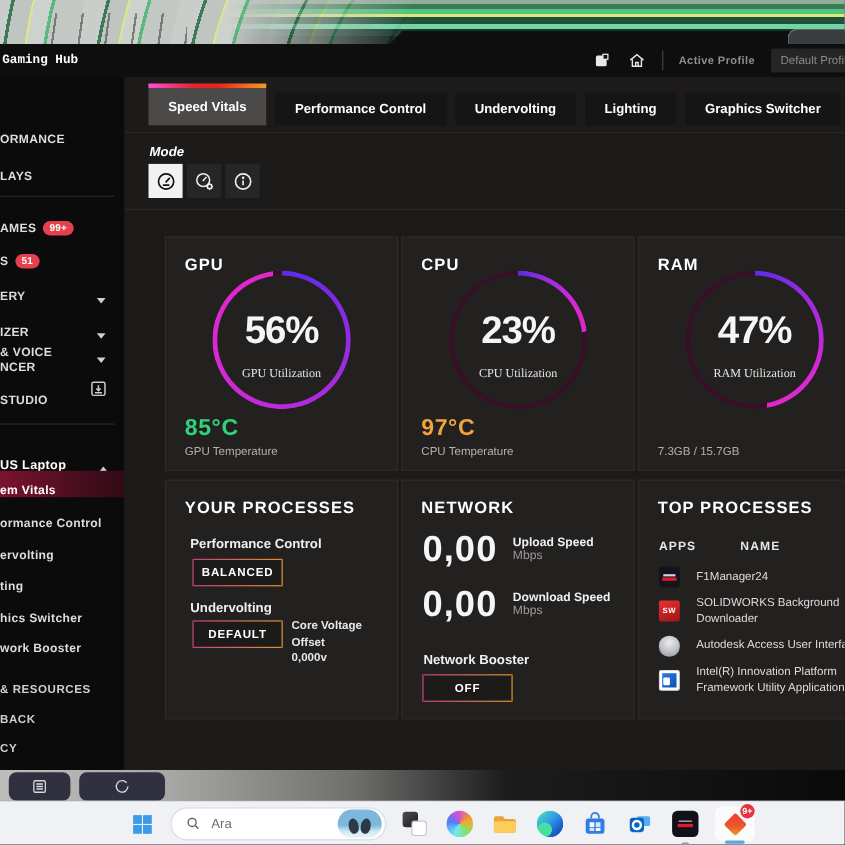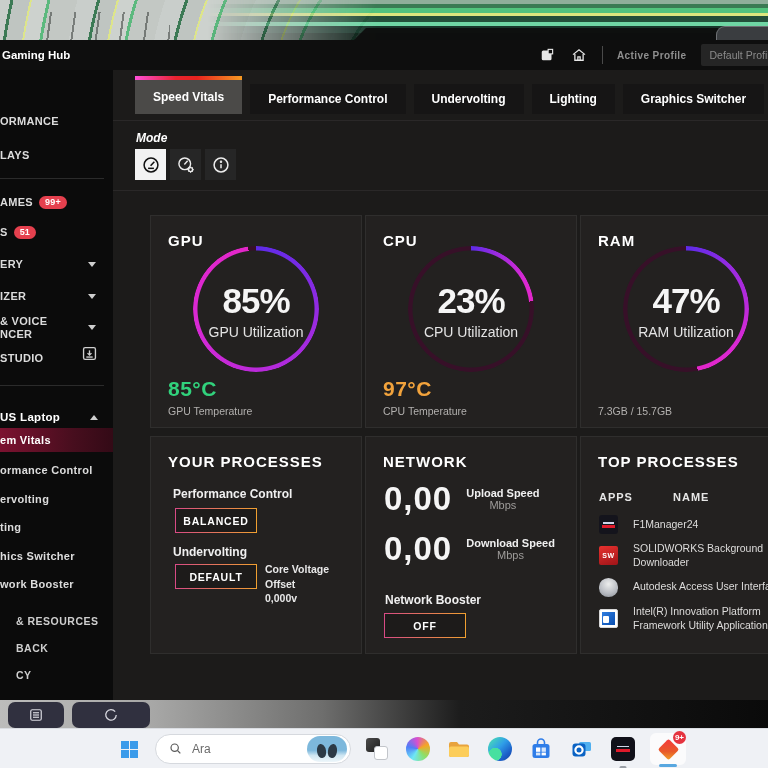--- a/index.html
+++ b/index.html
@@ -20,47 +20,47 @@
     -webkit-mask:linear-gradient(90deg,transparent,#000 30%); mask:linear-gradient(90deg,transparent,#000 30%); }
   .wp-darkband { position:absolute; left:352px; top:28px; width:416px; height:14px; background:#0e0e0e;
     clip-path:polygon(14px 0, 100% 0, 100% 100%, 0 100%); opacity:.94; }
   .bg-window-corner { position:absolute; right:0; top:26px; width:52px; height:16px;
     background:#3a3d40; border:1px solid #6f7275; border-bottom:none; border-right:none; border-top-left-radius:9px; }
 
   
   .app { position:absolute; left:0; top:40px; width:768px; height:660px; background:#1c1b1a; }
   .app-header { position:relative; height:30px; background:#0e0e0e; }
   .app-title { position:absolute; left:2px; top:0; height:30px; line-height:30px;
-    color:#fff; font-size:11.5px; font-weight:700; }
+    color:#fff; font-size:11.5px; font-weight:700;font-family:Liberation Mono, monospace; }
   .header-right { position:absolute; left:538px; top:0; height:30px; display:flex; align-items:center; gap:14px; }
   .hdr-icon { width:18px; height:18px; display:inline-flex; align-items:center; justify-content:center; color:#e8e8e8; }
   .hdr-divider { width:1px; height:18px; background:#4a4a4a; }
   .active-profile-label { color:#8f8f8f; font-size:10px; font-weight:700; letter-spacing:.4px; white-space:nowrap; }
   .profile-dropdown { height:22px; background:#252525; border-radius:2px; display:flex; align-items:center;
     gap:10px; padding:0 9px; color:#8a8a8a; font-size:10.5px; white-space:nowrap; }
   .chev { width:0; height:0; border-left:4px solid transparent; border-right:4px solid transparent; border-top:5px solid #8a8a8a; }
   .chev-up { width:0; height:0; border-left:4px solid transparent; border-right:4px solid transparent; border-bottom:5px solid #cfcfcf; }
 
   .app-body { display:flex; height:630px; }
 
   
   .sidebar { position:relative; width:113px; background:#0b0b0b; flex:none; }
-  .si { position:absolute; left:0; height:24px; display:flex; align-items:center; gap:6px;
+  .si { position:absolute; left:0; height:24px; display:flex; align-items:flex-end; gap:6px;
     color:#dcdcdc; font-size:11px; font-weight:700; letter-spacing:.3px; width:113px; cursor:default; }
   .si .lbl { white-space:nowrap; }
   .badge { background:#e5404e; color:#fff; font-size:9px; font-weight:700; border-radius:8px;
     padding:2px 6px; line-height:1; letter-spacing:.2px; }
   .si .chev { position:absolute; left:88px; border-top-color:#cfcfcf; }
   .two-line { height:34px; flex-direction:column; align-items:flex-start; justify-content:center; gap:1px; }
   .sb-divider { position:absolute; left:0; width:104px; height:1px; background:#2b2b2b; }
   .device-hdr { color:#fff; font-size:11.5px; }
   .device-hdr .chev-up { position:absolute; left:90px; }
   .si.active-item { background:linear-gradient(90deg,#7c1230,#470e1e 65%,#330a16); color:#fff; }
   .studio-icon { position:absolute; left:80px; top:-2px; width:19px; height:19px; color:#cfcfcf; }
-  .sb-footer { font-size:10.5px; color:#cfcfcf; letter-spacing:.5px;padding-left:16px; }
+  .sb-footer { font-size:10.5px; color:#cfcfcf; letter-spacing:.5px; }
 
   
   .main { position:relative; flex:1; background:#1c1b1a; overflow:hidden; }
   .tabbar { display:flex; align-items:flex-end; gap:8px; margin:6px 0 0 22px; height:38px; }
   .tab { background:#161515; color:#fff; font-size:12px; font-weight:700; padding:0 18px; height:30px;
     display:flex; align-items:center; white-space:nowrap; cursor:pointer; }
   .tab.active { background:#4b4a48; height:38px; position:relative; padding-top:4px; }
   .tab.active::before { content:""; position:absolute; left:0; top:0; right:0; height:4px;
     background:linear-gradient(90deg,#ff4fd8 0%,#e82330 38%,#e8231e 58%,#f59a23 100%); }
   .main-divider { height:1px; background:#2a2828; margin-top:6px; }
@@ -74,33 +74,33 @@
   .cards { display:grid; grid-template-columns:212px 212px 212px; grid-template-rows:213px 218px;
     column-gap:3px; row-gap:8px; margin:24px 0 0 37px; }
   .card { position:relative; background:#232120; border:1px solid rgba(255,255,255,.06); }
   .card-title { position:absolute; left:17px; top:16px; color:#fff; font-size:15px; font-weight:800; letter-spacing:1px; }
 
   .ring { position:absolute; left:50%; top:30px; width:126px; height:126px; margin-left:-63px; border-radius:50%;
     -webkit-mask:radial-gradient(closest-side, transparent calc(100% - 5px), #000 calc(100% - 4px));
     mask:radial-gradient(closest-side, transparent calc(100% - 5px), #000 calc(100% - 4px)); }
   .gauge-center { position:absolute; left:0; right:0; top:66px; text-align:center; }
   .pct { color:#f5f5f5; font-size:35px; font-weight:800; letter-spacing:-1px; line-height:38px; }
-  .util { color:#e4e4e4; font-size:14px; margin-top:4px; }
+  .util { color:#e4e4e4; font-size:11px; margin-top:14px;font-family:Liberation Serif, serif; }
   .temp-value { position:absolute; left:17px; bottom:26px; font-size:21px; font-weight:800; letter-spacing:.5px; }
   .temp-label { position:absolute; left:17px; bottom:10px; color:#b2b0ae; font-size:10.5px; }
 
   .sec-label { color:#f0f0f0; font-size:12px; font-weight:700; }
   .pill-btn { width:82px; height:25px; background:#1d1b1a; color:#fff; font-size:10.5px; font-weight:700;
     letter-spacing:.8px; display:flex; align-items:center; justify-content:center; cursor:pointer;
     border:1px solid; border-image:linear-gradient(90deg,#d84a85,#f0a030) 1; }
   .uv-note { color:#e8e8e8; font-size:10.5px; font-weight:700; line-height:1.4; white-space:pre-line; }
 
   .net-row { position:absolute; left:18px; display:flex; align-items:center; }
   .net-big { color:#f5f5f5; font-size:33px; font-weight:800; letter-spacing:1px; line-height:36px; }
-  .net-side { margin-left:14px;text-align:center; }
+  .net-side { margin-left:14px; }
   .net-side .l1 { color:#f0f0f0; font-size:11px; font-weight:700; }
   .net-side .l2 { color:#9e9c9a; font-size:11px; }
 
   .proc-head { position:absolute; top:54px; color:#e6e6e6; font-size:11px; font-weight:700; letter-spacing:1px; }
   .proc-list { position:absolute; left:18px; top:78px; right:6px; display:flex; flex-direction:column; gap:8px; }
   .proc-row { display:flex; align-items:center; }
   .p-icon { width:19px; height:19px; flex:none; margin-right:15px; position:relative; }
   .p-name { color:#dddcdb; font-size:10.5px; line-height:1.32; width:155px; }
 
   .pi-f1 { background:#14141c; border-radius:3px; }
@@ -320,21 +320,21 @@
         </div>
       </div>
       <div class="divider2"></div>
 
       <div class="cards">
 
         <div class="card">
           <div class="card-title">GPU</div>
           <div class="ring" style="background: conic-gradient(rgb(93, 43, 232) 0%, rgb(156, 43, 224) 29.4%, rgb(216, 41, 212) 70.56%, rgb(227, 38, 200) 98%, rgb(55, 16, 40) 98%, rgb(55, 16, 40) 100%);"></div>
           <div class="gauge-center">
-            <div class="pct">85%</div>
+            <div class="pct">56%</div>
             <div class="util">GPU Utilization</div>
           </div>
           <div class="temp-value" style="color: rgb(49, 210, 124);">85°C</div>
           <div class="temp-label">GPU Temperature</div>
         </div>
 
         <div class="card">
           <div class="card-title">CPU</div>
           <div class="ring" style="background: conic-gradient(rgb(93, 43, 232) 0%, rgb(156, 43, 224) 6.9%, rgb(216, 41, 212) 16.56%, rgb(227, 38, 200) 23%, rgb(55, 16, 40) 23%, rgb(55, 16, 40) 100%);"></div>
           <div class="gauge-center">

